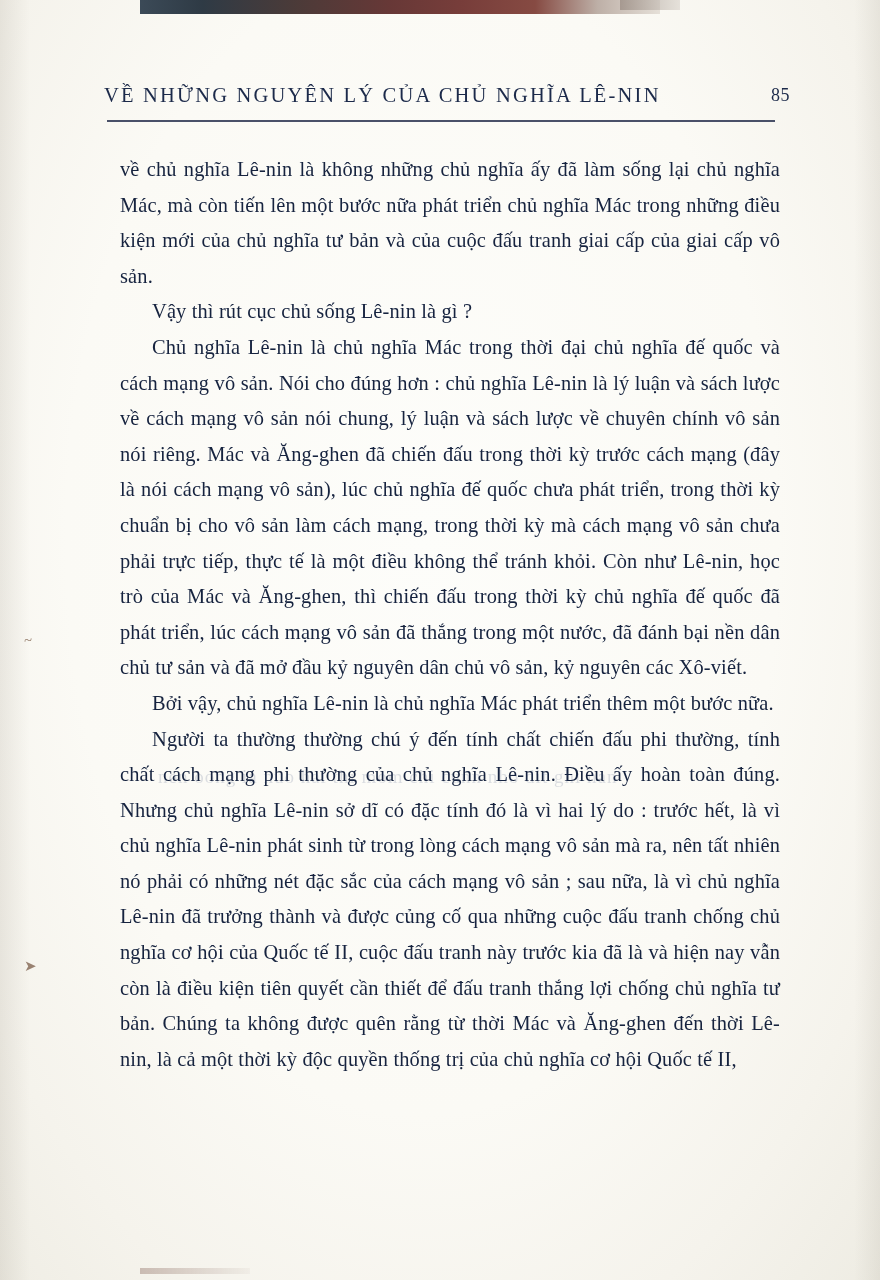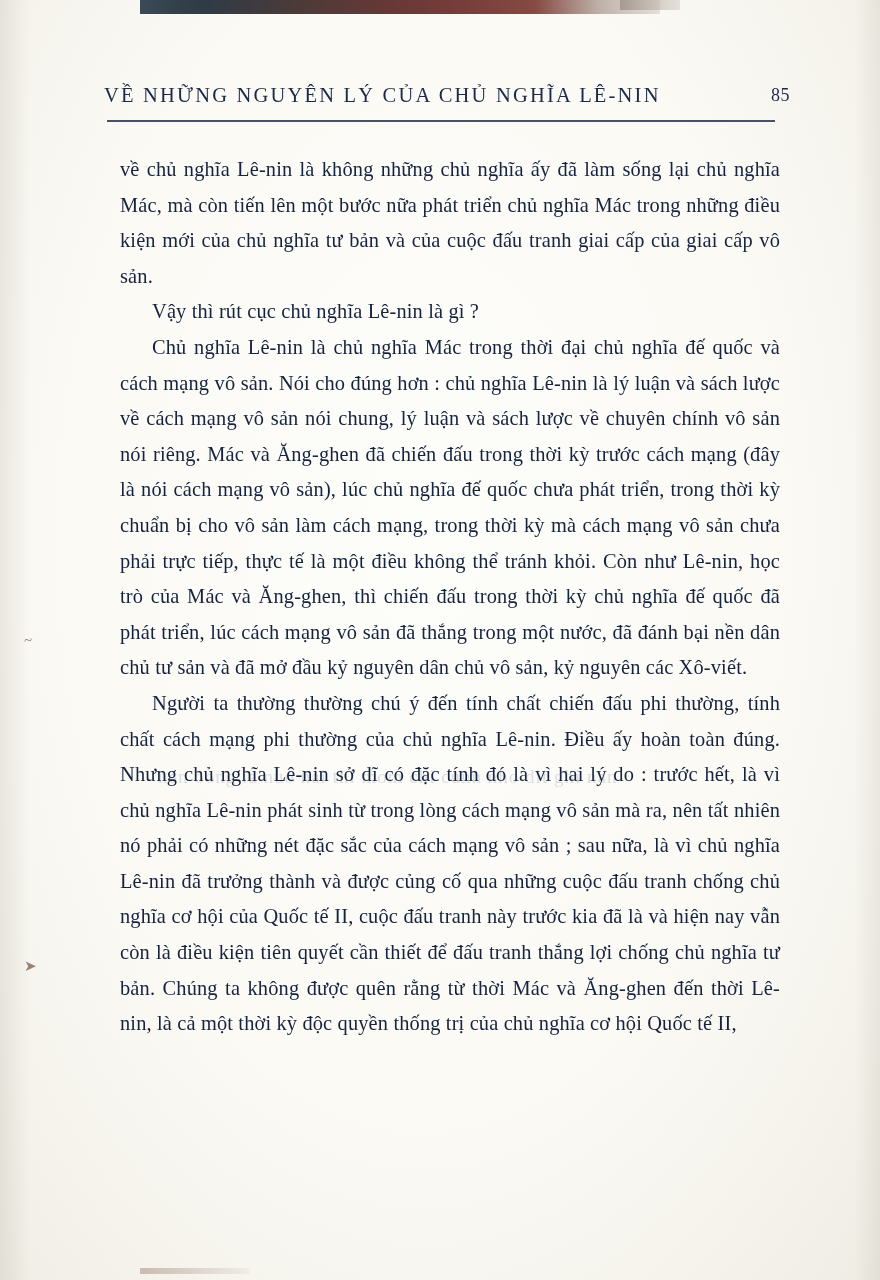--- a/index.html
+++ b/index.html
@@ -181,22 +181,23 @@
 
   <div class="running-head">
     <span class="running-head-title">VỀ NHỮNG NGUYÊN LÝ CỦA CHỦ NGHĨA LÊ-NIN</span>
     <span class="page-number">85</span>
   </div>
 
   <div class="head-rule"></div>
 
   <div class="body-col">
     <p class="para noindent">về chủ nghĩa Lê-nin là không những chủ nghĩa ấy đã làm sống lại chủ nghĩa Mác, mà còn tiến lên một bước nữa phát triển chủ nghĩa Mác trong những điều kiện mới của chủ nghĩa tư bản và của cuộc đấu tranh giai cấp của giai cấp vô sản.</p>
-    <p class="para">Vậy thì rút cục chủ nghĩa Lê-nin là gì ?</p>
+    <p class="para">Vậy thì rút cục chủ sống Lê-nin là gì ?</p>
     <p class="para">Chủ nghĩa Lê-nin là chủ nghĩa Mác trong thời đại chủ nghĩa đế quốc và cách mạng vô sản. Nói cho đúng hơn : chủ nghĩa Lê-nin là lý luận và sách lược về cách mạng vô sản nói chung, lý luận và sách lược về chuyên chính vô sản nói riêng. Mác và Ăng-ghen đã chiến đấu trong thời kỳ trước cách mạng (đây là nói cách mạng vô sản), lúc chủ nghĩa đế quốc chưa phát triển, trong thời kỳ chuẩn bị cho vô sản làm cách mạng, trong thời kỳ mà cách mạng vô sản chưa phải trực tiếp, thực tế là một điều không thể tránh khỏi. Còn như Lê-nin, học trò của Mác và Ăng-ghen, thì chiến đấu trong thời kỳ chủ nghĩa đế quốc đã phát triển, lúc cách mạng vô sản đã thắng trong một nước, đã đánh bại nền dân chủ tư sản và đã mở đầu kỷ nguyên dân chủ vô sản, kỷ nguyên các Xô-viết.</p>
+    <p class="para">Bởi vậy, chủ nghĩa Lê-nin là chủ nghĩa Mác phát triển thêm một bước nữa.</p>
     <p class="para">Người ta thường thường chú ý đến tính chất chiến đấu phi thường, tính chất cách mạng phi thường của chủ nghĩa Lê-nin. Điều ấy hoàn toàn đúng. Nhưng chủ nghĩa Lê-nin sở dĩ có đặc tính đó là vì hai lý do : trước hết, là vì chủ nghĩa Lê-nin phát sinh từ trong lòng cách mạng vô sản mà ra, nên tất nhiên nó phải có những nét đặc sắc của cách mạng vô sản ; sau nữa, là vì chủ nghĩa Lê-nin đã trưởng thành và được củng cố qua những cuộc đấu tranh chống chủ nghĩa cơ hội của Quốc tế II, cuộc đấu tranh này trước kia đã là và hiện nay vẫn còn là điều kiện tiên quyết cần thiết để đấu tranh thắng lợi chống chủ nghĩa tư bản. Chúng ta không được quên rằng từ thời Mác và Ăng-ghen đến thời Lê-nin, là cả một thời kỳ độc quyền thống trị của chủ nghĩa cơ hội Quốc tế II,</p>
   </div>
 
   <div class="ghost">nen oong ia nuo hai thi mom chi cunn nho dit ghi nan</div>
 
   <div class="margin-mark mark-1">~</div>
   <div class="margin-mark mark-2">➤</div>
 
 </div>
 

